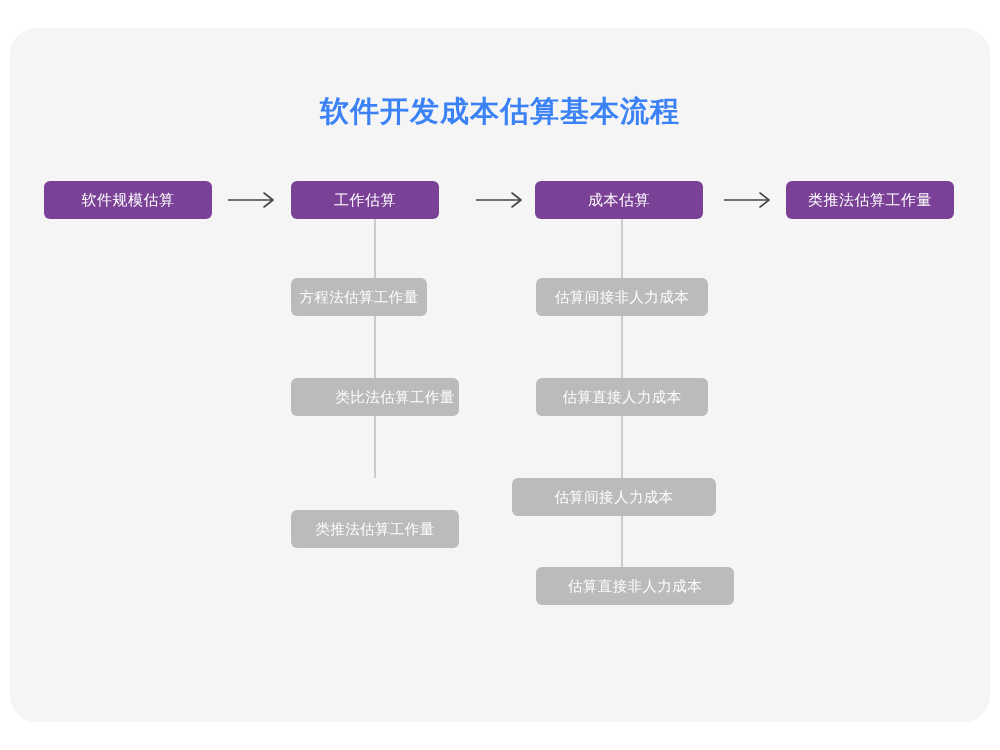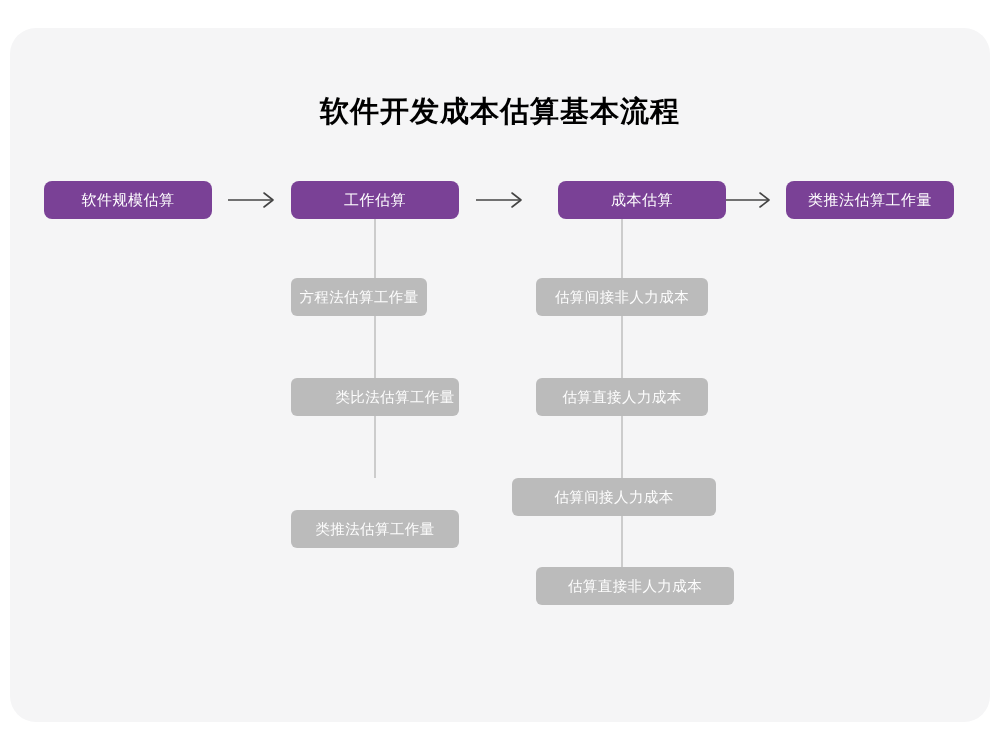--- a/index.html
+++ b/index.html
@@ -29,41 +29,40 @@
   
   #title {
     position: absolute;
     left: 0;
     top: 92px;
     width: 1000px;
     text-align: center;
     font-size: 29px;
     font-weight: 700;
     letter-spacing: 1px;
-    color: #000000;
+    color: #3b82f6;
     white-space: nowrap;
   }
 
   
   .node {
     position: absolute;
     box-sizing: border-box;
     display: flex;
     align-items: center;
     justify-content: center;
     border-radius: 6px;
     white-space: nowrap;
     color: #ffffff;
   }
   .node.primary {
     background: #7a4196;
     height: 38px;
     font-size: 15px;
     letter-spacing: .5px;
-    border-radius: 8px;
   }
   .node.sub {
     background: #bbbbbb;
     height: 38px;
     font-size: 14.5px;
     letter-spacing: .4px;
     color: #fdfdfd;
   }
 
   
@@ -110,23 +109,23 @@
     <path d="M38 5 L47 12 L38 19" stroke="#444444" stroke-width="1.6" fill="none" stroke-linecap="round" stroke-linejoin="round"></path>
   </svg>
 
   <svg class="arrow" style="left:722px; top:188px;" width="52" height="24" viewBox="0 0 52 24">
     <path d="M2 12 H46" stroke="#444444" stroke-width="1.6" fill="none"></path>
     <path d="M38 5 L47 12 L38 19" stroke="#444444" stroke-width="1.6" fill="none" stroke-linecap="round" stroke-linejoin="round"></path>
   </svg>
 
   <div class="node primary" style="left:44px; top:181px; width:168px;">软件规模估算</div>
 
-  <div class="node primary" style="left:291px; top:181px; width:168px;">工作估算</div>
+  <div class="node primary" style="left:291px; top:181px; width:148px;">工作估算</div>
 
-  <div class="node primary" style="left:558px; top:181px; width:168px;">成本估算</div>
+  <div class="node primary" style="left:535px; top:181px; width:168px;">成本估算</div>
 
   <div class="node primary" style="left:786px; top:181px; width:168px;">类推法估算工作量</div>
 
   <div class="node sub" style="left:291px; top:278px; width:136px;">方程法估算工作量</div>
 
   <div class="node sub" style="left:291px; top:378px; width:168px;padding-left:40px;">类比法估算工作量</div>
 
   <div class="node sub" style="left:291px; top:478px; width:168px;margin-top:32px;">类推法估算工作量</div>
 
   <div class="node sub" style="left:536px; top:278px; width:172px;">估算间接非人力成本</div>

